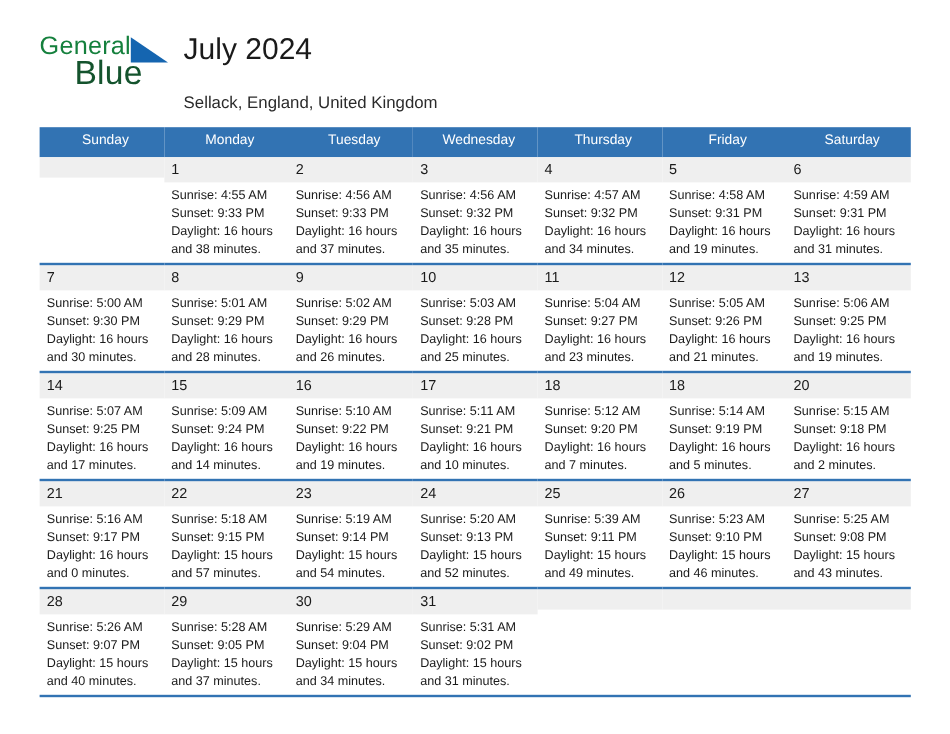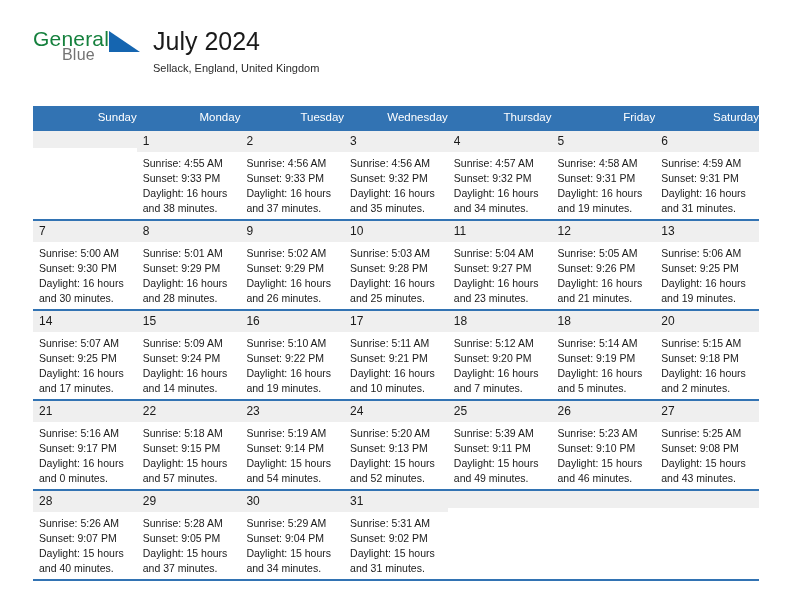--- a/index.html
+++ b/index.html
@@ -45,23 +45,23 @@
     top: 0;
     font-size: 21px;
     letter-spacing: .2px;
     color: #15803d;
     line-height: 1;
   }
   .brand-blue {
     position: absolute;
     left: 29px;
     top: 19px;
-    font-size: 16px;
+    font-size: 28px;
     letter-spacing: .2px;
-    color: #737373;
+    color: #14532d;
     line-height: 1;
   }
   .brand-triangle {
     position: absolute;
     left: 76px;
     top: 3px;
     width: 0;
     height: 0;
     border-left: 31px solid #1565b0;
     border-top: 21px solid transparent;
@@ -72,40 +72,40 @@
     padding-right: 2px;
   }
   .cal-title {
     font-size: 25px;
     font-weight: normal;
     color: #1a1a1a;
     line-height: 1.1;
     margin: 0;
   }
   .cal-subtitle {
-    font-size: 11px;
+    font-size: 14px;
     color: #2b2b2b;
-    margin-top: 6px;
+    margin-top: 22px;
     line-height: 1.1;
   }
 
   
   .calendar {
     width: 726px;
     border-collapse: collapse;
     table-layout: fixed;
     margin-top: 34px;
   }
 
   .calendar th {
     background: #3273b3;
     color: #ffffff;
     font-size: 11.5px;
     font-weight: normal;
-    text-align: right;
+    text-align: center;
     padding: 5px 0 6px 6px;
     line-height: 1.2;
   }
 
   .week-row > td {
     vertical-align: top;
     padding: 0;
     border-top: 2px solid #3273b3;
   }
   .week-row.first-week > td {

